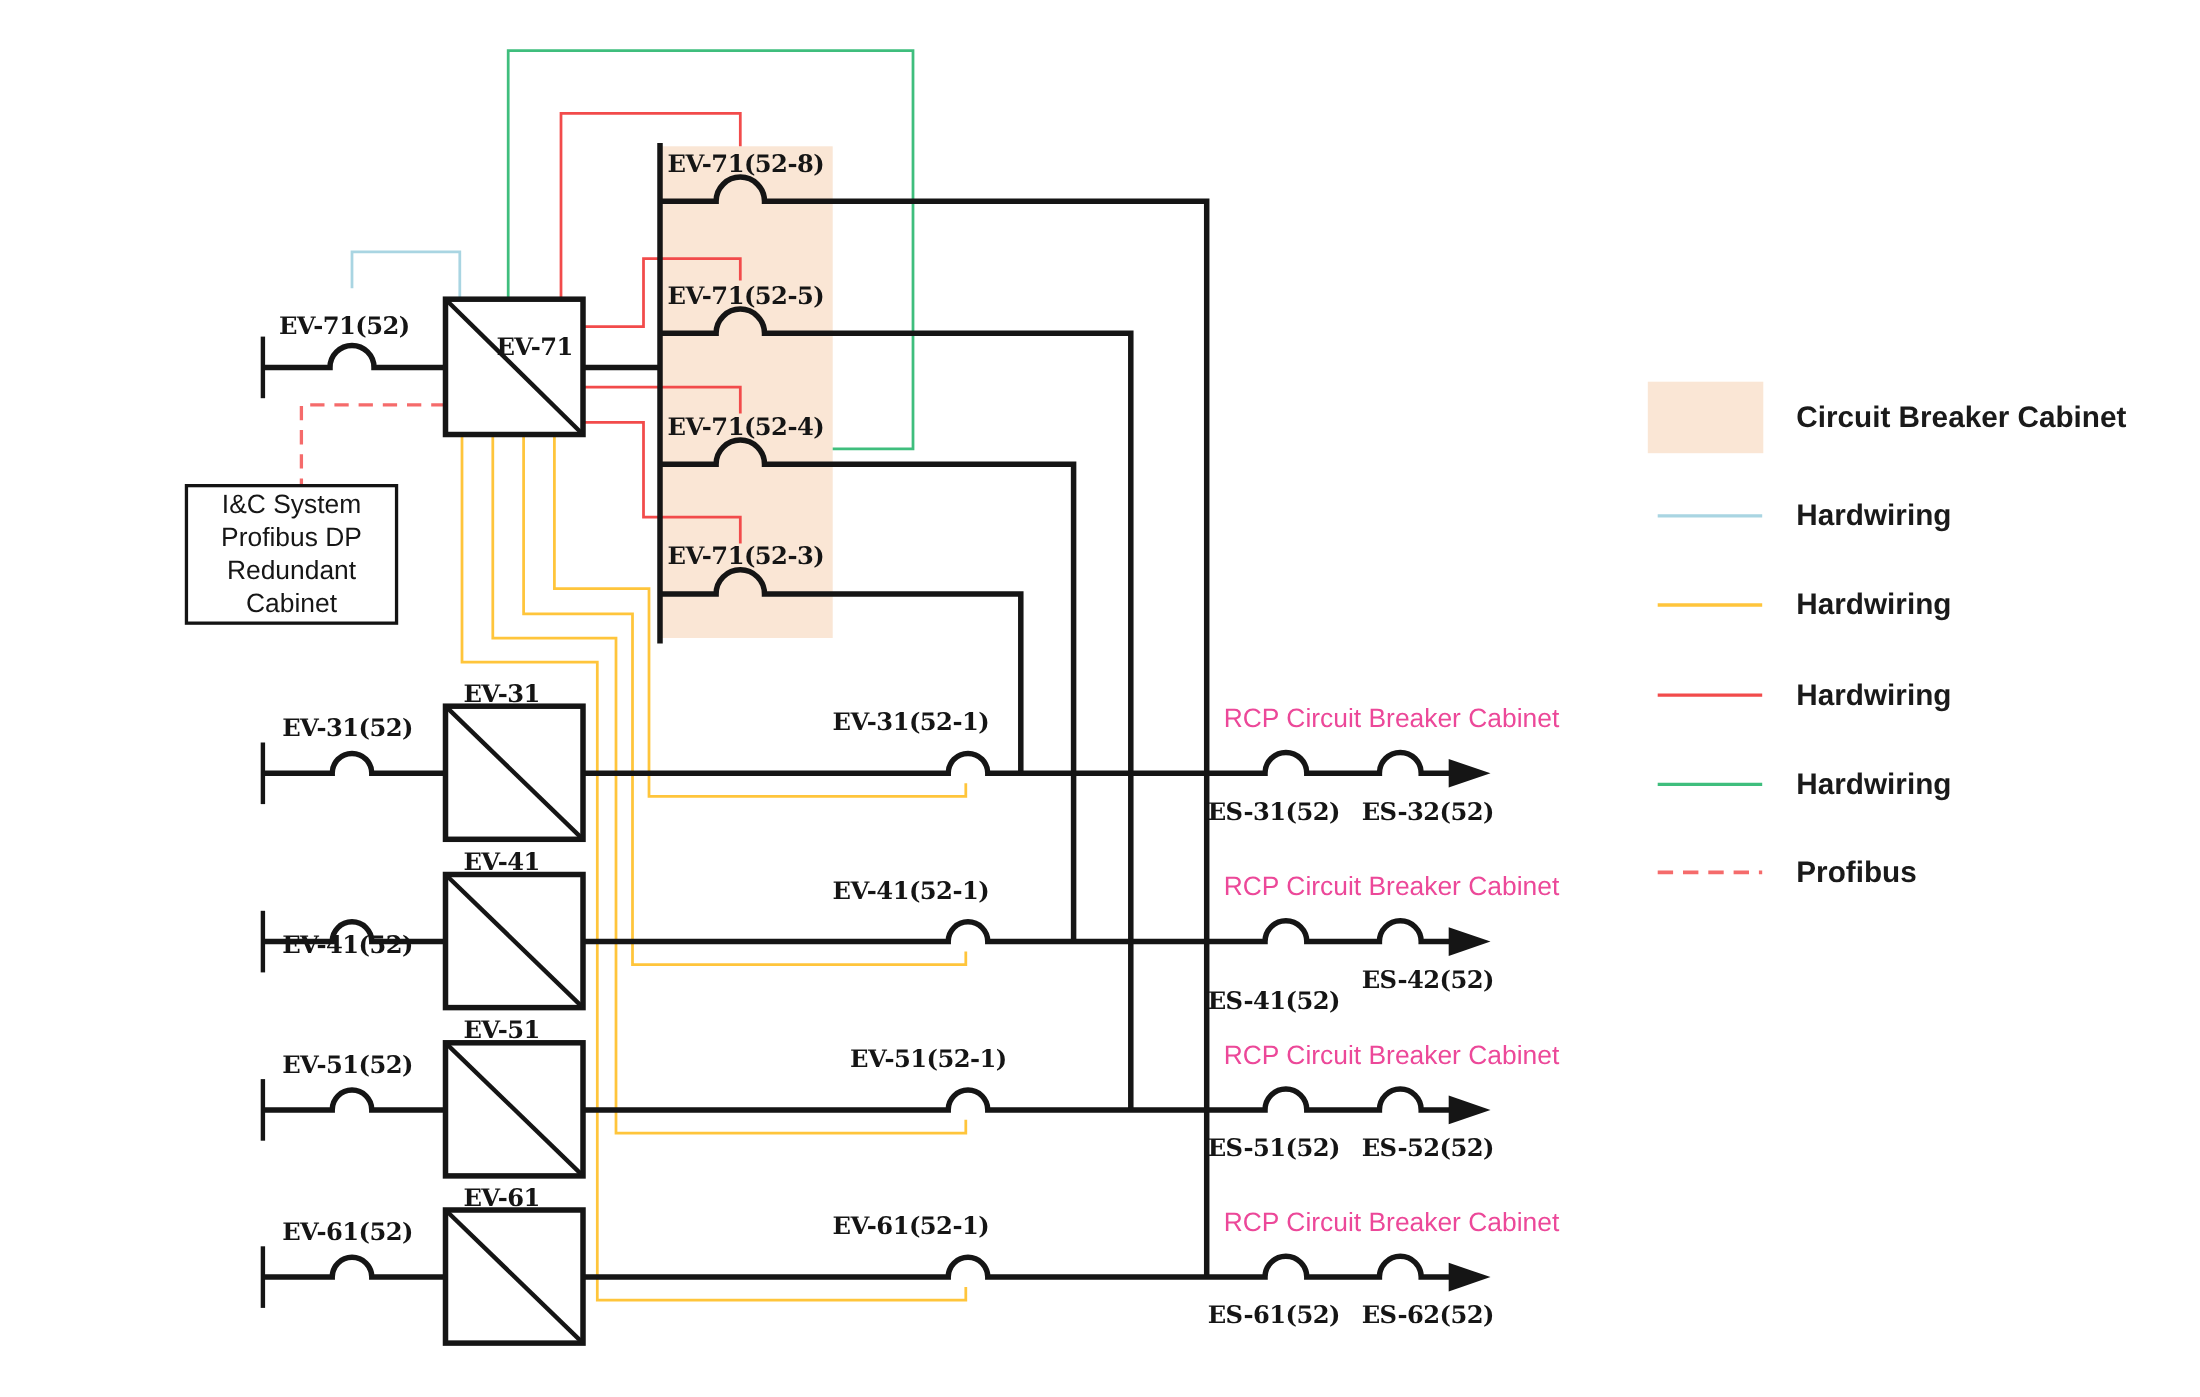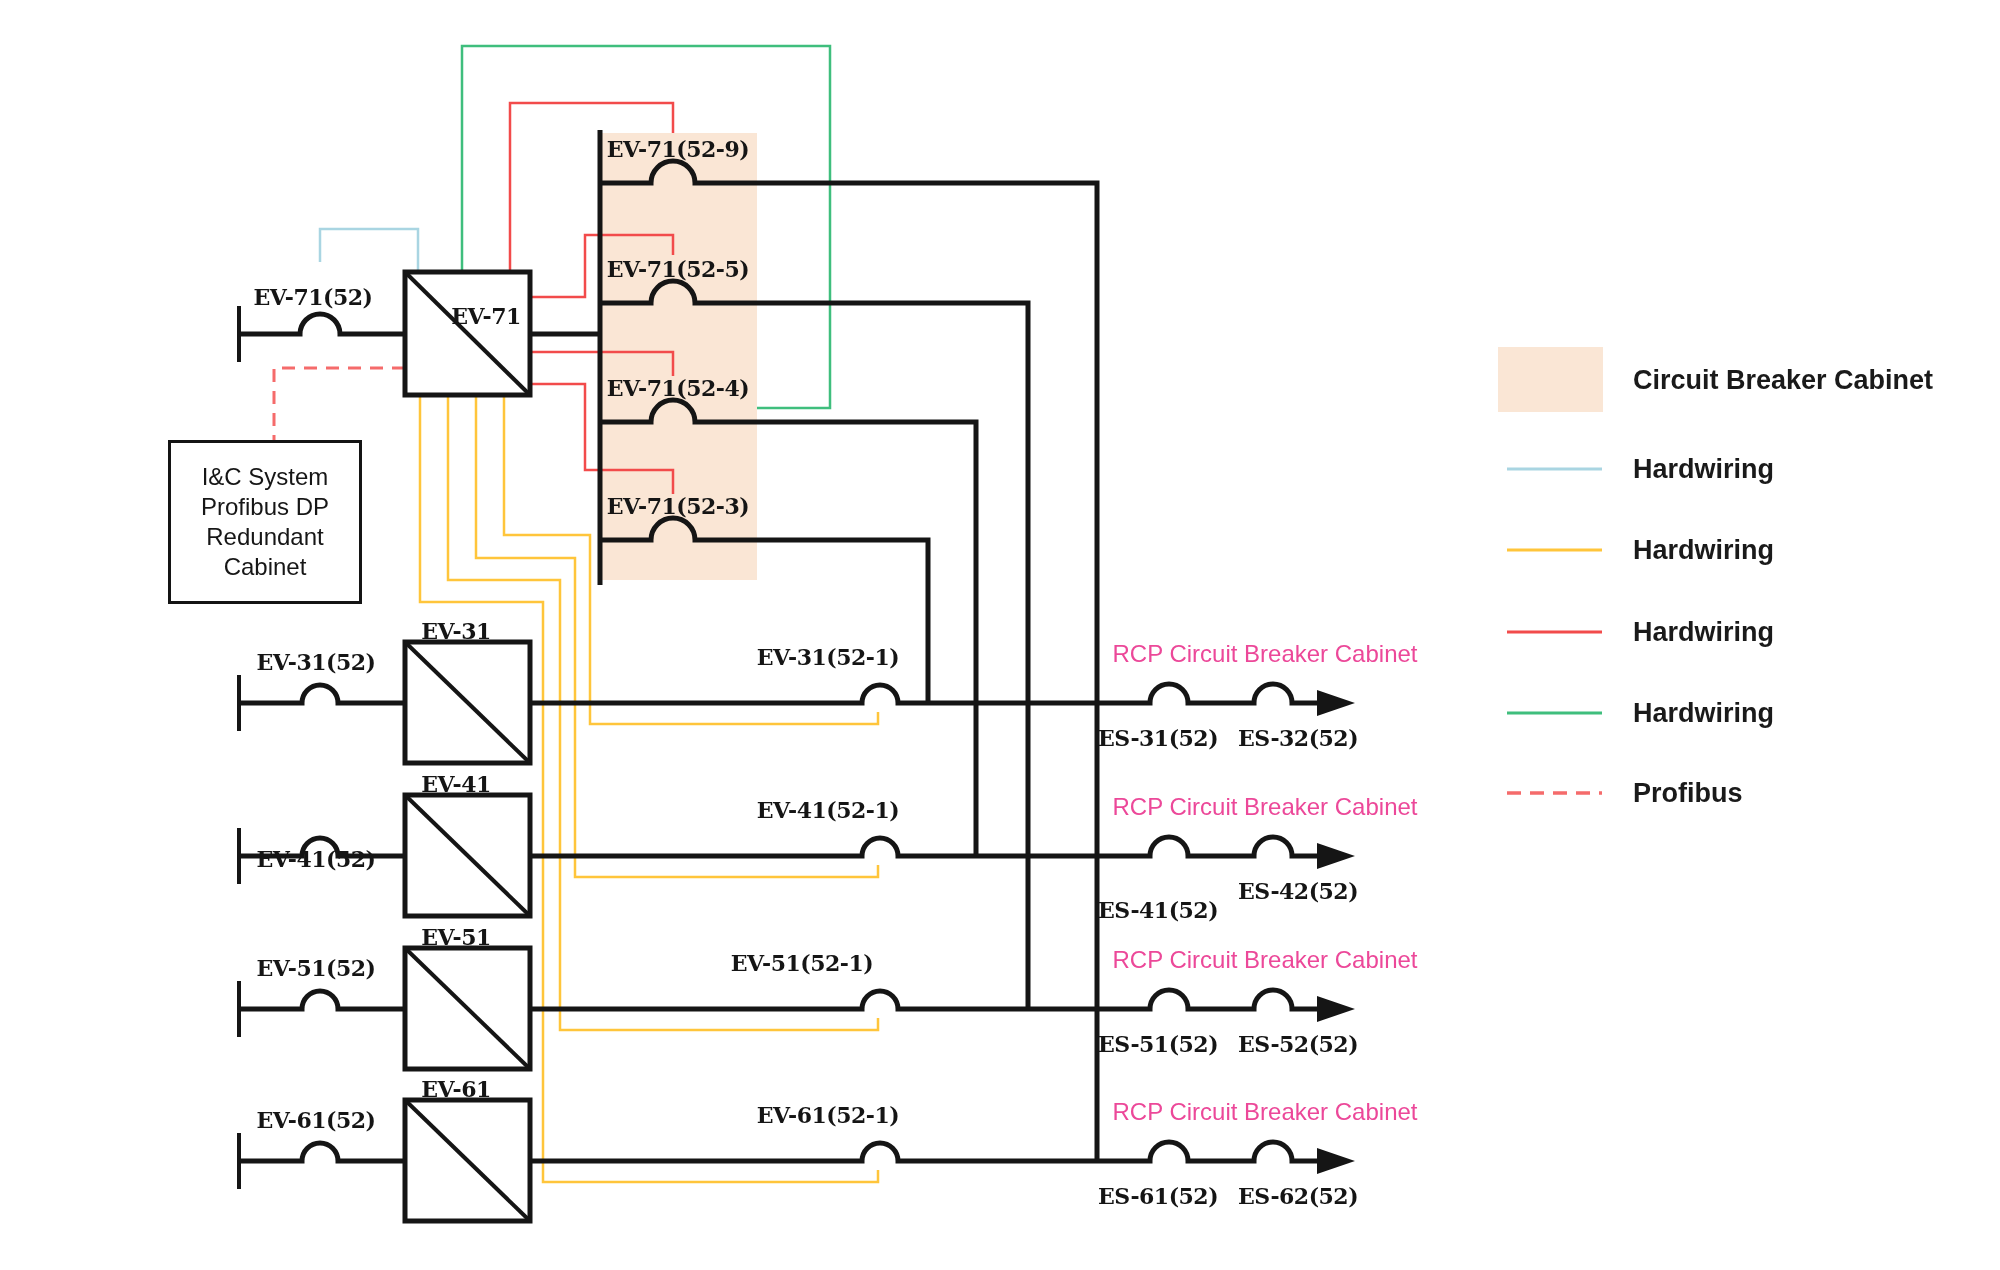--- a/index.html
+++ b/index.html
@@ -16,21 +16,21 @@
   .sans {
     font-family:"Liberation Sans", sans-serif; font-weight:normal;
     font-size:24px; color:#ec4899; letter-spacing:0;
   }
   .legend-label {
     position:absolute; transform:translate(0,-50%);
     font-family:"Liberation Sans", sans-serif; font-weight:bold;
     font-size:27px; color:#1a1a1a; white-space:nowrap;
   }
   #ic-box {
-    position:absolute; left:168px; top:440px; width:194px; height:164px;
+    position:absolute; left:168px; top:440px; width:194px; height:128px;
     border:3px solid #141414; box-sizing:border-box;
     display:flex; flex-direction:column; align-items:center; justify-content:center;
     font-family:"Liberation Sans", sans-serif; font-size:24px; line-height:30px;
     color:#161616; text-align:center;
   }
 </style>
 </head>
 <body>
 
 <div id="canvas">
@@ -102,21 +102,21 @@
     <path d="M1507 469 H1602" fill="none" stroke-width="3" stroke="#A9D5E2"></path>
     <path d="M1507 550 H1602" fill="none" stroke-width="3" stroke="#FFC53B"></path>
     <path d="M1507 632 H1602" fill="none" stroke-width="3" stroke="#F24B4B"></path>
     <path d="M1507 713 H1602" fill="none" stroke-width="3" stroke="#3FBE7D"></path>
     <path d="M1507 793 H1602" fill="none" stroke-width="3.5" stroke-dasharray="14 9" stroke="#F56B6B"></path>
   </svg>
 
   <div class="lbl" style="left:313px; top:297px;">EV-71(52)</div>
   <div class="lbl" style="left:486px; top:300px;margin-top:16px;">EV-71</div>
 
-  <div class="lbl" style="left:678px; top:149px;">EV-71(52-9)</div>
+  <div class="lbl" style="left:678px; top:149px;">EV-71(52-8)</div>
   <div class="lbl" style="left:678px; top:269px;">EV-71(52-5)</div>
   <div class="lbl" style="left:678px; top:388px;">EV-71(52-4)</div>
   <div class="lbl" style="left:678px; top:506px;">EV-71(52-3)</div>
 
   <div id="ic-box">
     <span>I&amp;C System</span>
     <span>Profibus DP</span>
     <span>Redundant</span>
     <span>Cabinet</span>
   </div>
@@ -130,21 +130,21 @@
 
   <div class="lbl" style="left:316px; top:815px;margin-top:44px;">EV-41(52)</div>
   <div class="lbl" style="left:456px; top:784px;">EV-41</div>
   <div class="lbl" style="left:828px; top:810px;">EV-41(52-1)</div>
   <div class="lbl sans" style="left:1265px; top:807px;">RCP Circuit Breaker Cabinet</div>
   <div class="lbl" style="left:1158px; top:910px;text-align:center;">ES-41(52)</div>
   <div class="lbl" style="left:1298px; top:891px;">ES-42(52)</div>
 
   <div class="lbl" style="left:316px; top:968px;">EV-51(52)</div>
   <div class="lbl" style="left:456px; top:937px;">EV-51</div>
-  <div class="lbl" style="left:802px; top:963px;">EV-51(52-1)</div>
+  <div class="lbl" style="left:844px; top:963px;">EV-51(52-1)</div>
   <div class="lbl sans" style="left:1265px; top:960px;">RCP Circuit Breaker Cabinet</div>
   <div class="lbl" style="left:1158px; top:1044px;">ES-51(52)</div>
   <div class="lbl" style="left:1298px; top:1044px;">ES-52(52)</div>
 
   <div class="lbl" style="left:316px; top:1120px;">EV-61(52)</div>
   <div class="lbl" style="left:456px; top:1089px;">EV-61</div>
   <div class="lbl" style="left:828px; top:1115px;">EV-61(52-1)</div>
   <div class="lbl sans" style="left:1265px; top:1112px;">RCP Circuit Breaker Cabinet</div>
   <div class="lbl" style="left:1158px; top:1196px;">ES-61(52)</div>
   <div class="lbl" style="left:1298px; top:1196px;">ES-62(52)</div>

